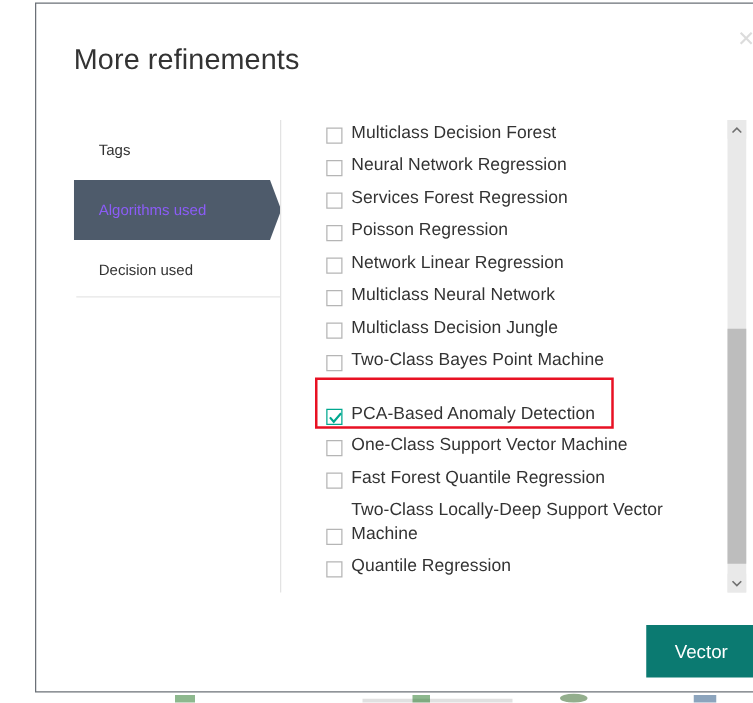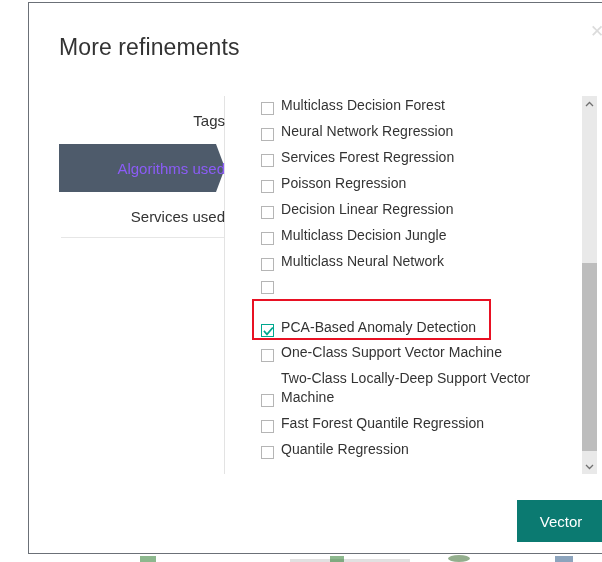--- a/index.html
+++ b/index.html
@@ -88,25 +88,24 @@
     height: 378px;
     background: #e3e3e3;
   }
   .tab {
     position: relative;
     height: 48px;
     display: flex;
     align-items: center;
     padding-left: 50px;
     box-sizing: border-box;
-    font-size: 15px;
+    font-size: 12px;
     color: #333333;
     cursor: pointer;
     background: transparent;
-    justify-content: flex-end;
   }
   .tab.selected {
     color: #8b5cf6;
     background: transparent;
   }
   .tab.selected .tab-shape {
     position: absolute;
     left: 30px;
     top: 0;
     right: 0;
@@ -265,21 +264,21 @@
 
   <div id="tabs">
     <div class="tab">
       <span class="tab-label">Tags</span>
     </div>
     <div class="tab selected">
       <span class="tab-shape"></span>
       <span class="tab-label">Algorithms used</span>
     </div>
     <div class="tab">
-      <span class="tab-label">Services used</span>
+      <span class="tab-label">Decision used</span>
     </div>
   </div>
   <div id="tabs-bottom-rule"></div>
   <div id="tabs-divider"></div>
 
   <div id="list-area">
     <div id="list">
         <div class="list-row">
           <span class="cb"></span>
           <span class="row-label">Multiclass Decision Forest</span>
@@ -291,52 +290,53 @@
         <div class="list-row">
           <span class="cb"></span>
           <span class="row-label">Services Forest Regression</span>
         </div>
         <div class="list-row">
           <span class="cb"></span>
           <span class="row-label">Poisson Regression</span>
         </div>
         <div class="list-row">
           <span class="cb"></span>
-          <span class="row-label">Decision Linear Regression</span>
+          <span class="row-label">Network Linear Regression</span>
+        </div>
+        <div class="list-row">
+          <span class="cb"></span>
+          <span class="row-label">Multiclass Neural Network</span>
         </div>
         <div class="list-row">
           <span class="cb"></span>
           <span class="row-label">Multiclass Decision Jungle</span>
         </div>
         <div class="list-row">
           <span class="cb"></span>
-          <span class="row-label">Multiclass Neural Network</span>
-        </div>
-        <div class="list-row">
-          <span class="cb"></span>
+          <span class="row-label">Two-Class Bayes Point Machine</span>
         </div>
         <div class="list-row highlight">
           <span class="cb checked">
             <svg width="11" height="11" viewBox="0 0 11 11" aria-hidden="true">
               <path d="M1.5 5.5 L4 8.4 L9.3 2.2" stroke="#00a88f" stroke-width="1.7" fill="none" stroke-linecap="square"></path>
             </svg>
           </span>
           <span class="row-label">PCA-Based Anomaly Detection</span>
         </div>
         <div class="list-row">
           <span class="cb"></span>
           <span class="row-label">One-Class Support Vector Machine</span>
         </div>
+        <div class="list-row">
+          <span class="cb"></span>
+          <span class="row-label">Fast Forest Quantile Regression</span>
+        </div>
         <div class="list-row wrap">
           <span class="cb"></span>
           <span class="row-label">Two-Class Locally-Deep Support Vector Machine</span>
-        </div>
-        <div class="list-row">
-          <span class="cb"></span>
-          <span class="row-label">Fast Forest Quantile Regression</span>
         </div>
         <div class="list-row">
           <span class="cb"></span>
           <span class="row-label">Quantile Regression</span>
         </div>
       </div>
   </div>
 
   <div id="scrollbar">
     <div class="sb-arrow" id="sb-up">

